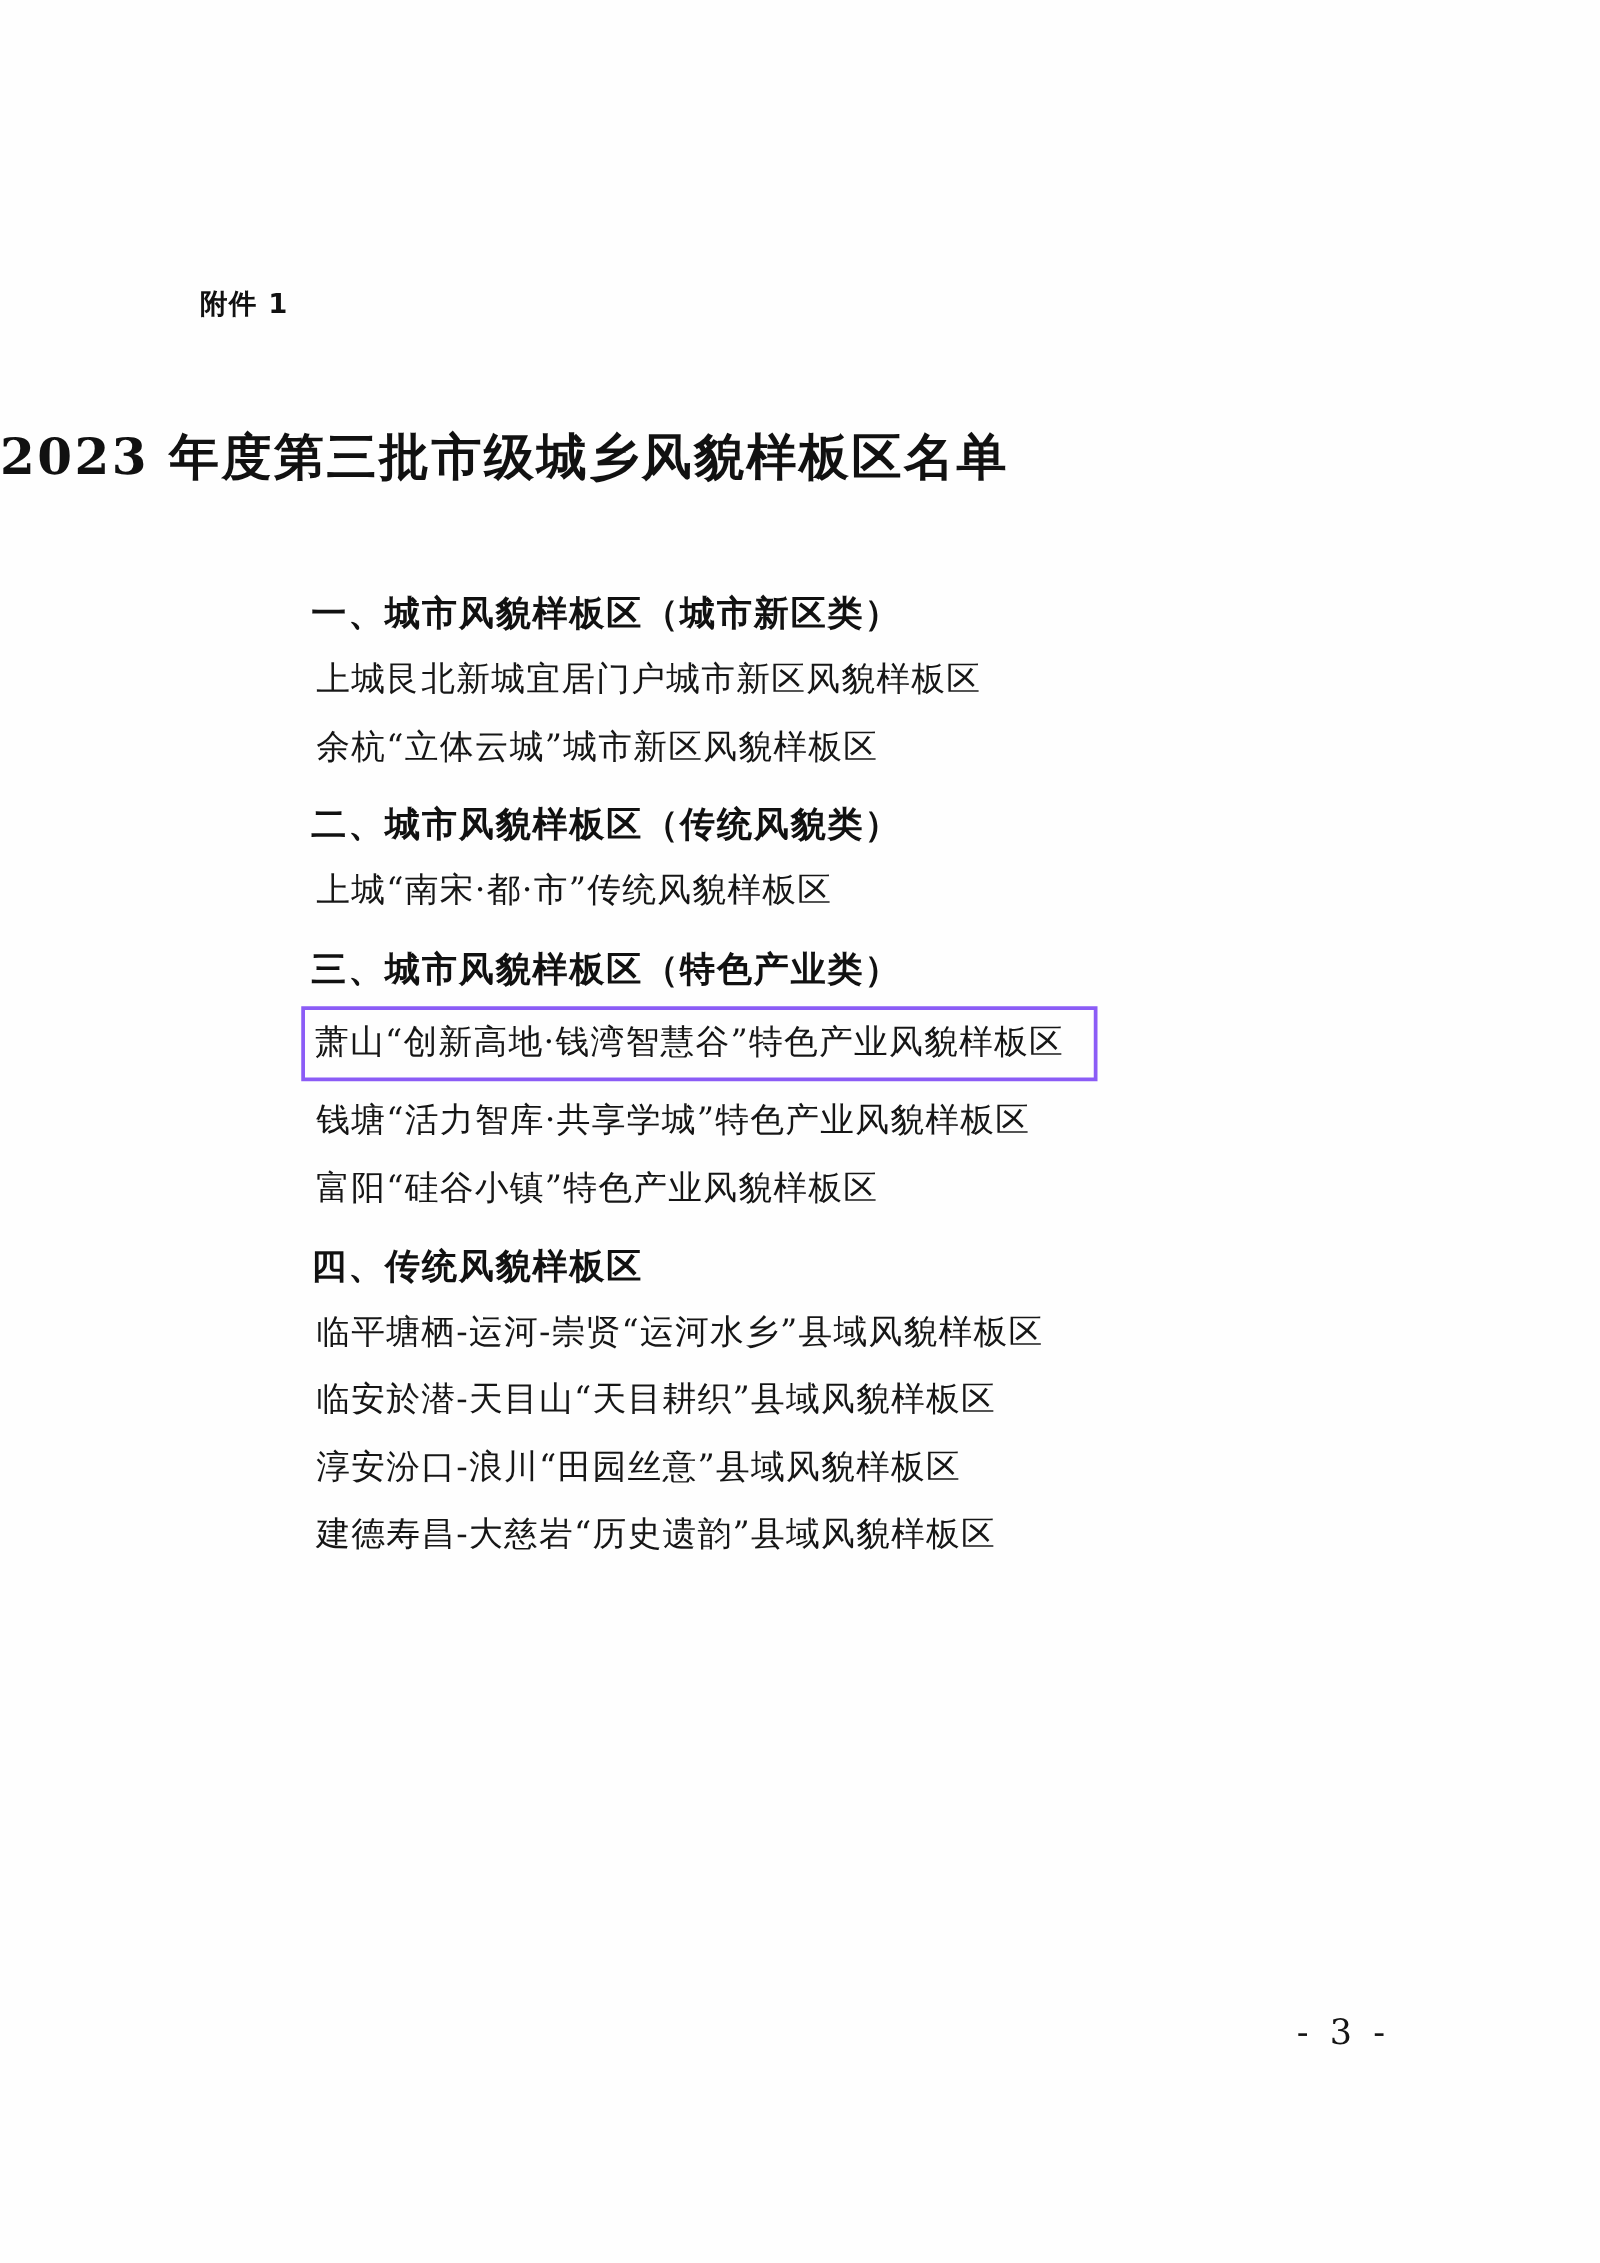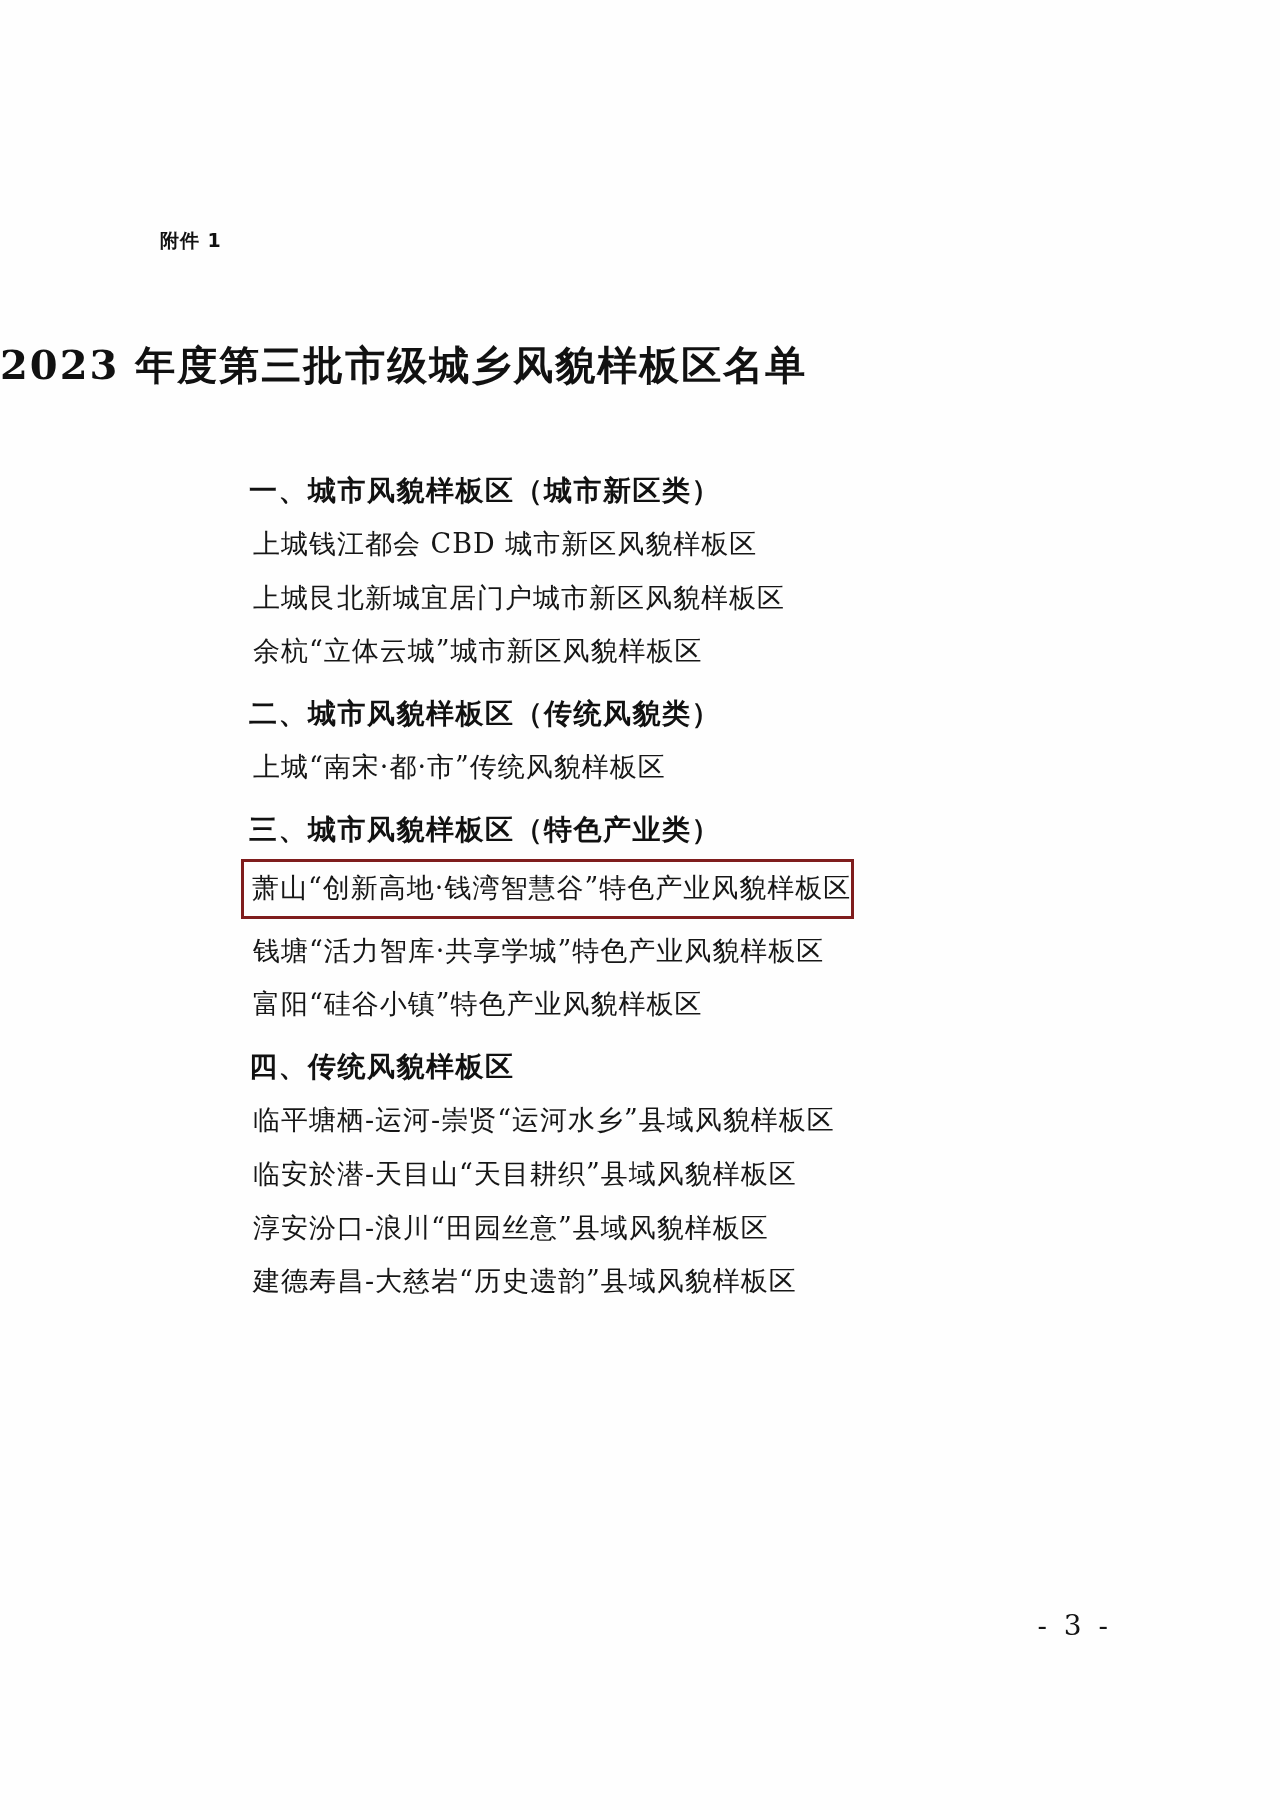--- a/index.html
+++ b/index.html
@@ -19,21 +19,21 @@
     width: 1280px;
     height: 1810px;
     background: #fefefe;
   }
   .attachment-label {
     position: absolute;
     left: 160px;
     top: 228px;
     font-family: "DejaVu Sans", "Liberation Sans", sans-serif;
     font-weight: bold;
-    font-size: 19px;
+    font-size: 22px;
     letter-spacing: 1px;
     color: #111111;
   }
   .doc-title {
     position: absolute;
     left: 0;
     top: 338px;
     width: 1280px;
     text-align: left;
     font-size: 40px;
@@ -67,22 +67,22 @@
     letter-spacing: 1px;
     color: #161616;
     line-height: 1.62;
     margin: 0 0 6px 0;
     display: block;
     width: max-content;
     max-width: 920px;
     padding: 2px 4px;
   }
   .entry.highlighted {
-    border: 3px solid #7f1d1d;
-    padding: 4px 0 6px 8px;
+    border: 3px solid #8b5cf6;
+    padding: 4px 24px 6px 8px;
     margin-left: -8px;
     margin-bottom: 8px;
     box-sizing: border-box;
   }
   .page-number {
     position: absolute;
     right: 168px;
     bottom: 168px;
     font-size: 28px;
     letter-spacing: 4px;
@@ -95,21 +95,20 @@
 
 <div class="page">
 
   <div class="attachment-label">附件 1</div>
 
   <div class="doc-title">2023 年度第三批市级城乡风貌样板区名单</div>
 
   <div class="body-block">
 
     <div class="section-head">一、城市风貌样板区（城市新区类）</div>
-    <div class="entry">上城钱江都会 CBD 城市新区风貌样板区</div>
     <div class="entry">上城艮北新城宜居门户城市新区风貌样板区</div>
     <div class="entry">余杭“立体云城”城市新区风貌样板区</div>
 
     <div class="section-head">二、城市风貌样板区（传统风貌类）</div>
     <div class="entry">上城“南宋·都·市”传统风貌样板区</div>
 
     <div class="section-head">三、城市风貌样板区（特色产业类）</div>
     <div class="entry highlighted">萧山“创新高地·钱湾智慧谷”特色产业风貌样板区</div>
     <div class="entry">钱塘“活力智库·共享学城”特色产业风貌样板区</div>
     <div class="entry">富阳“硅谷小镇”特色产业风貌样板区</div>

